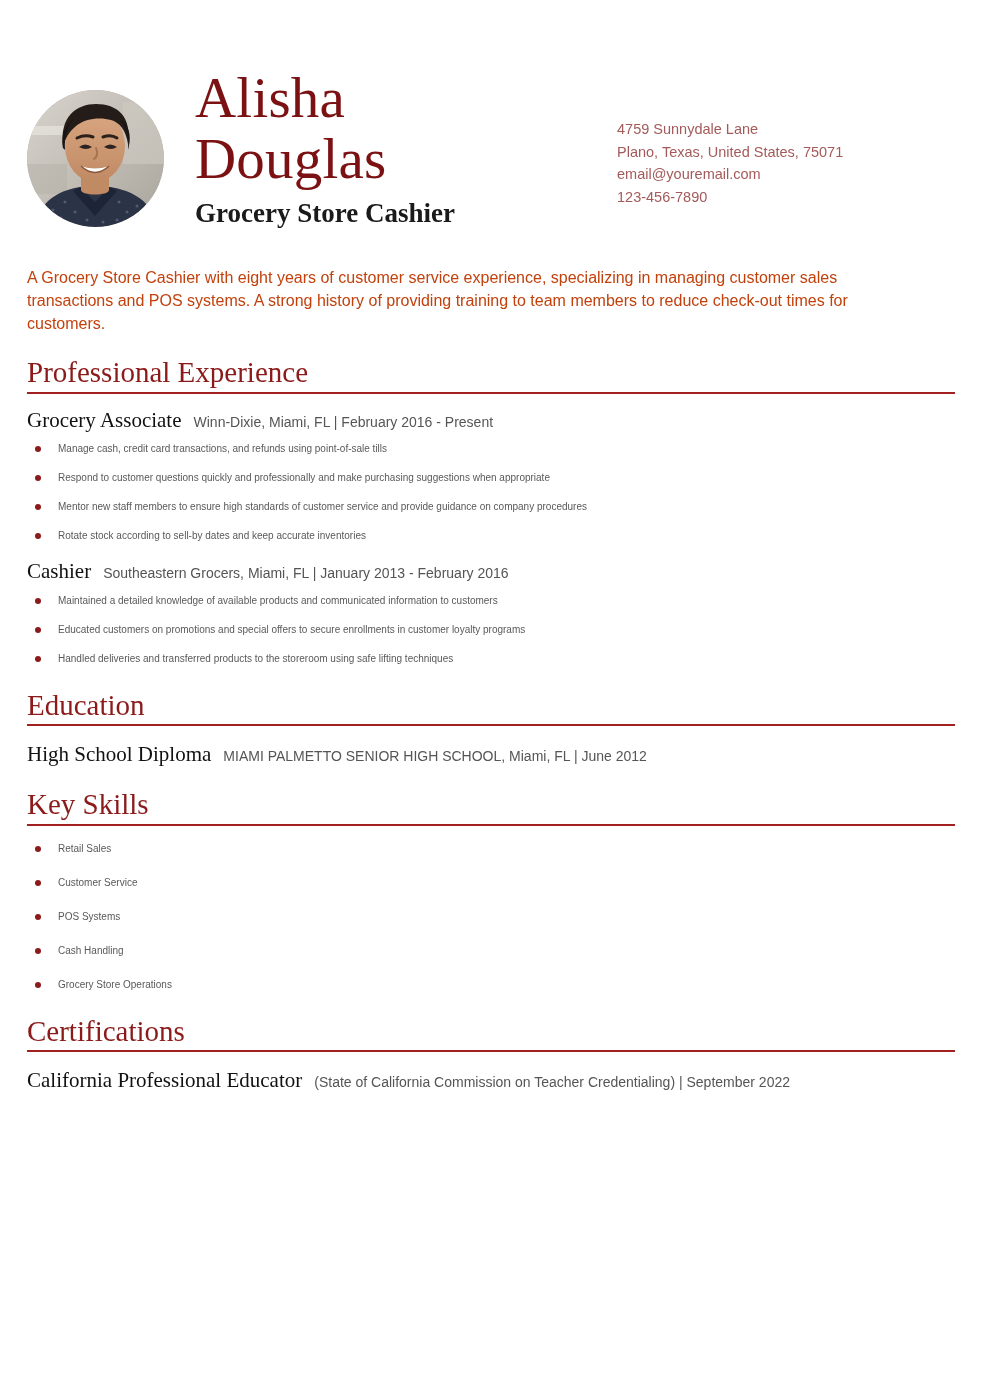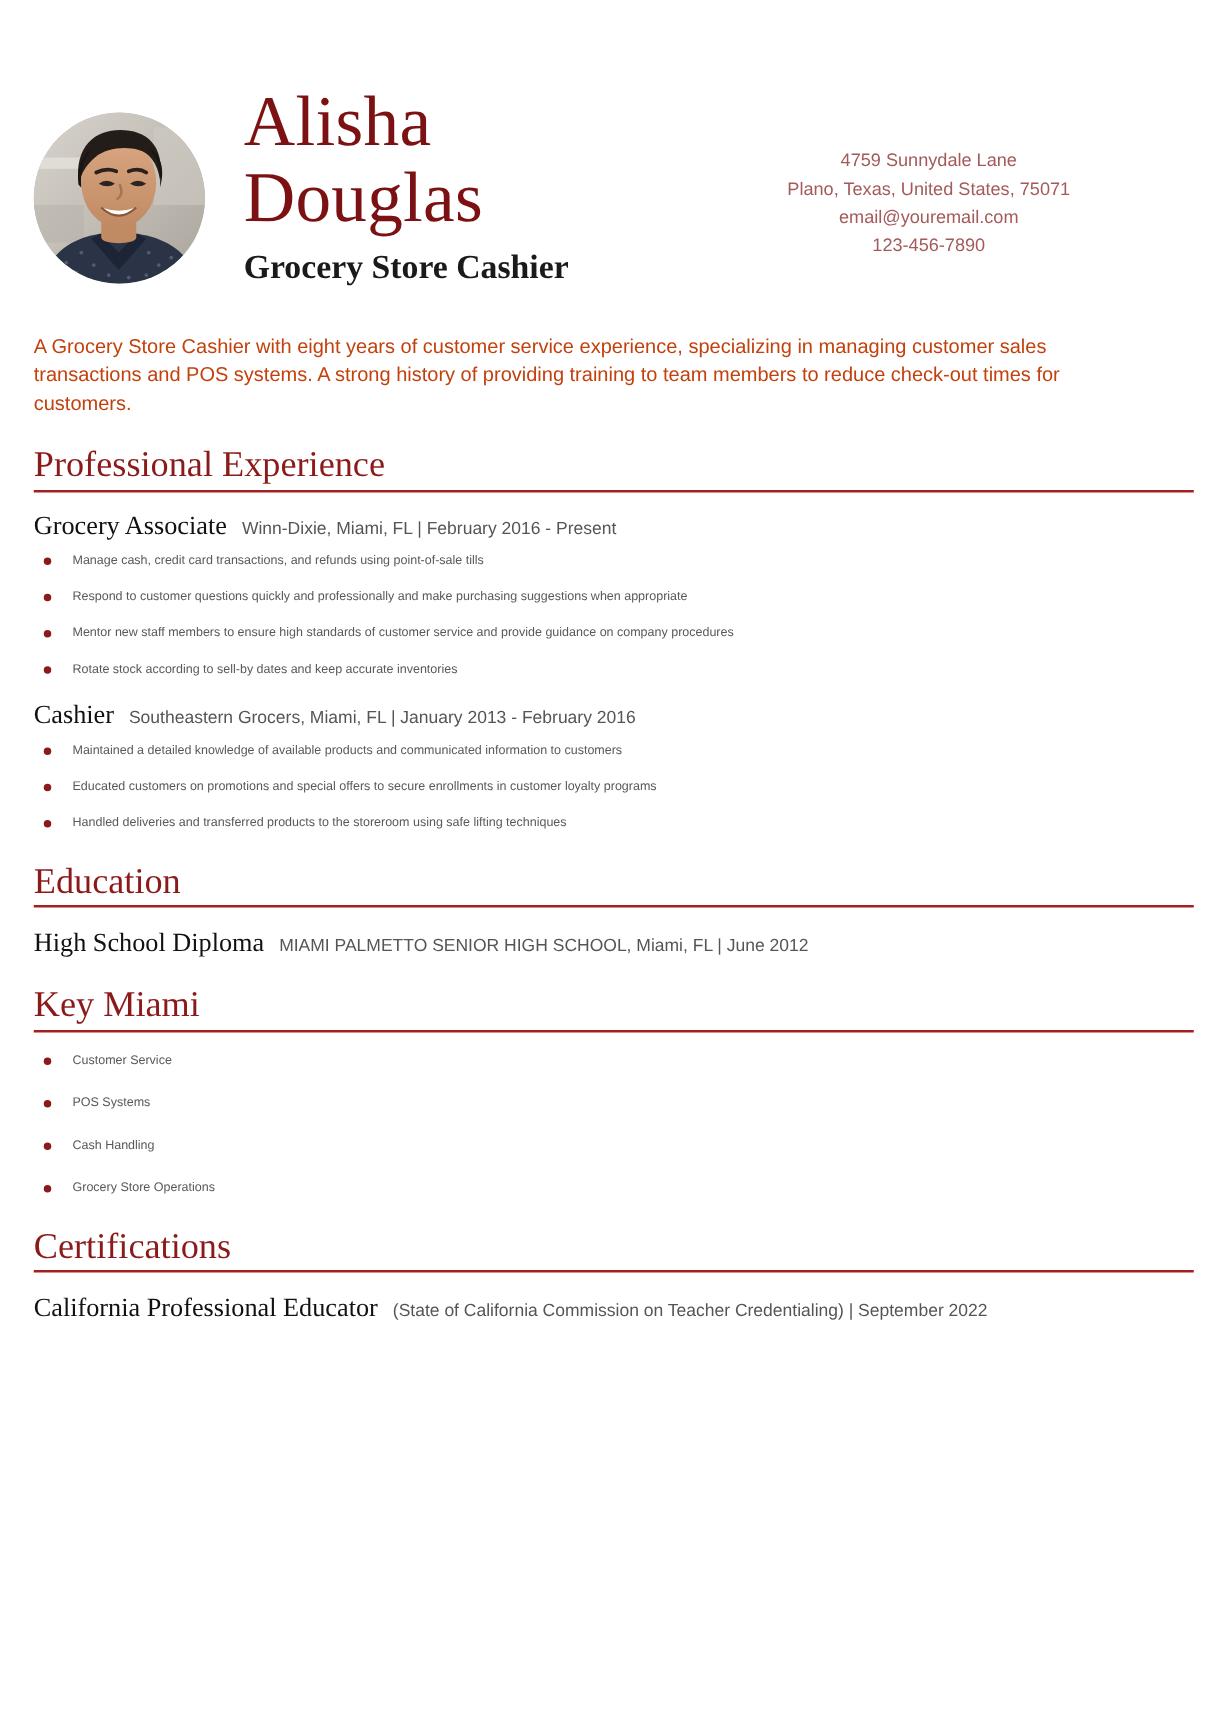--- a/index.html
+++ b/index.html
@@ -64,21 +64,21 @@
     color: #1a1a1a;
     font-size: 27px;
     line-height: 1.1;
     margin-top: 12px;
     font-weight: bold;
   }
 
   .contact {
     flex: 0 0 auto;
     padding-top: 48px;
-    text-align: center;
+    text-align: left;
     width: 252px;
   }
   .contact-line {
     color: #A45A5A;
     font-size: 14.5px;
     line-height: 22.5px;
     white-space: nowrap;
   }
 
   
@@ -284,23 +284,24 @@
     <div class="section-rule"></div>
     <div class="entry edu">
       <div class="entry-head">
         <span class="entry-title">High School Diploma</span>
         <span class="entry-meta">MIAMI PALMETTO SENIOR HIGH SCHOOL, Miami, FL | June 2012</span>
       </div>
     </div>
   </div>
 
   <div class="section">
-    <div class="section-title">Key Miami</div>
+    <div class="section-title">Key Skills</div>
     <div class="section-rule"></div>
     <ul class="bullets skills">
+      <li>Retail Sales</li>
       <li>Customer Service</li>
       <li>POS Systems</li>
       <li>Cash Handling</li>
       <li>Grocery Store Operations</li>
     </ul>
   </div>
 
   <div class="section">
     <div class="section-title">Certifications</div>
     <div class="section-rule"></div>

